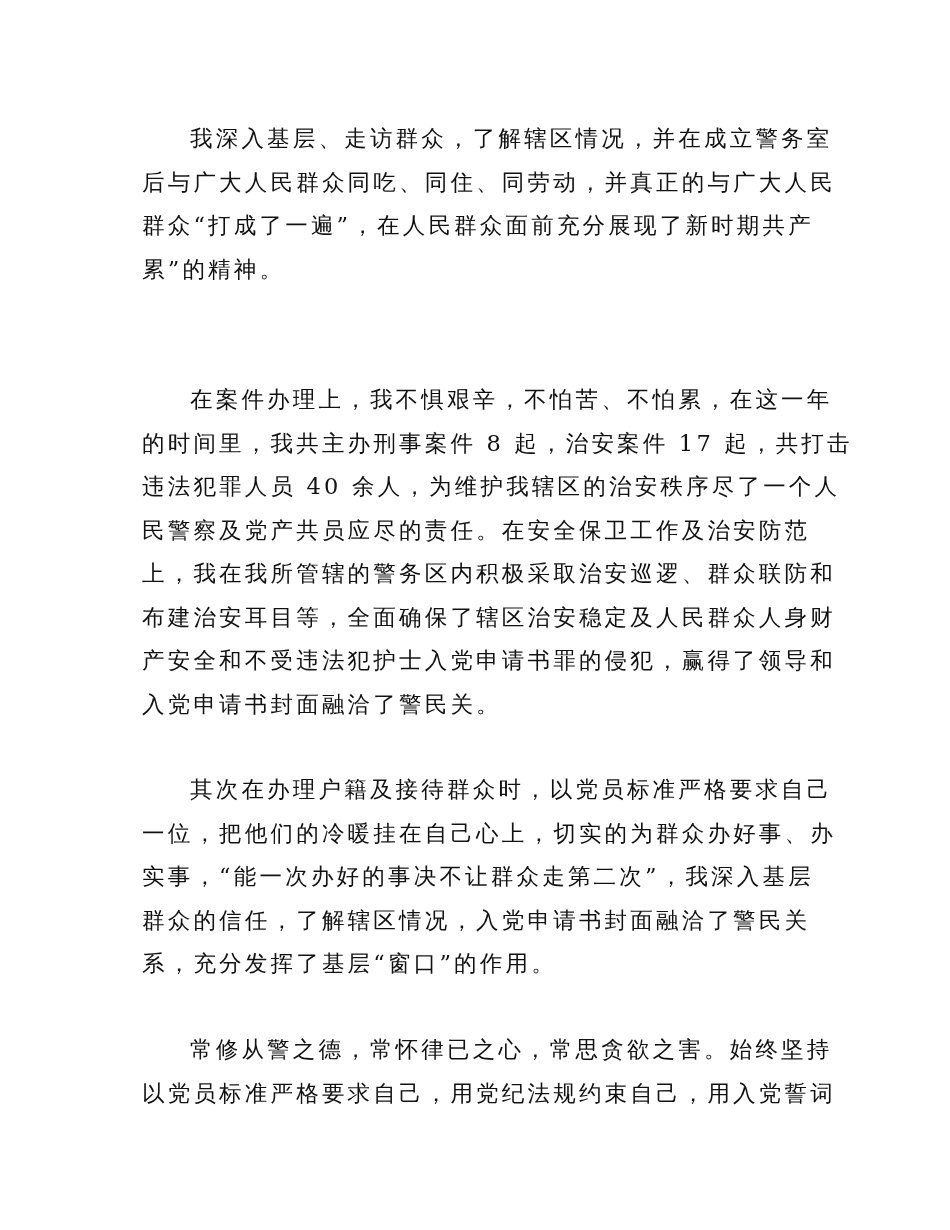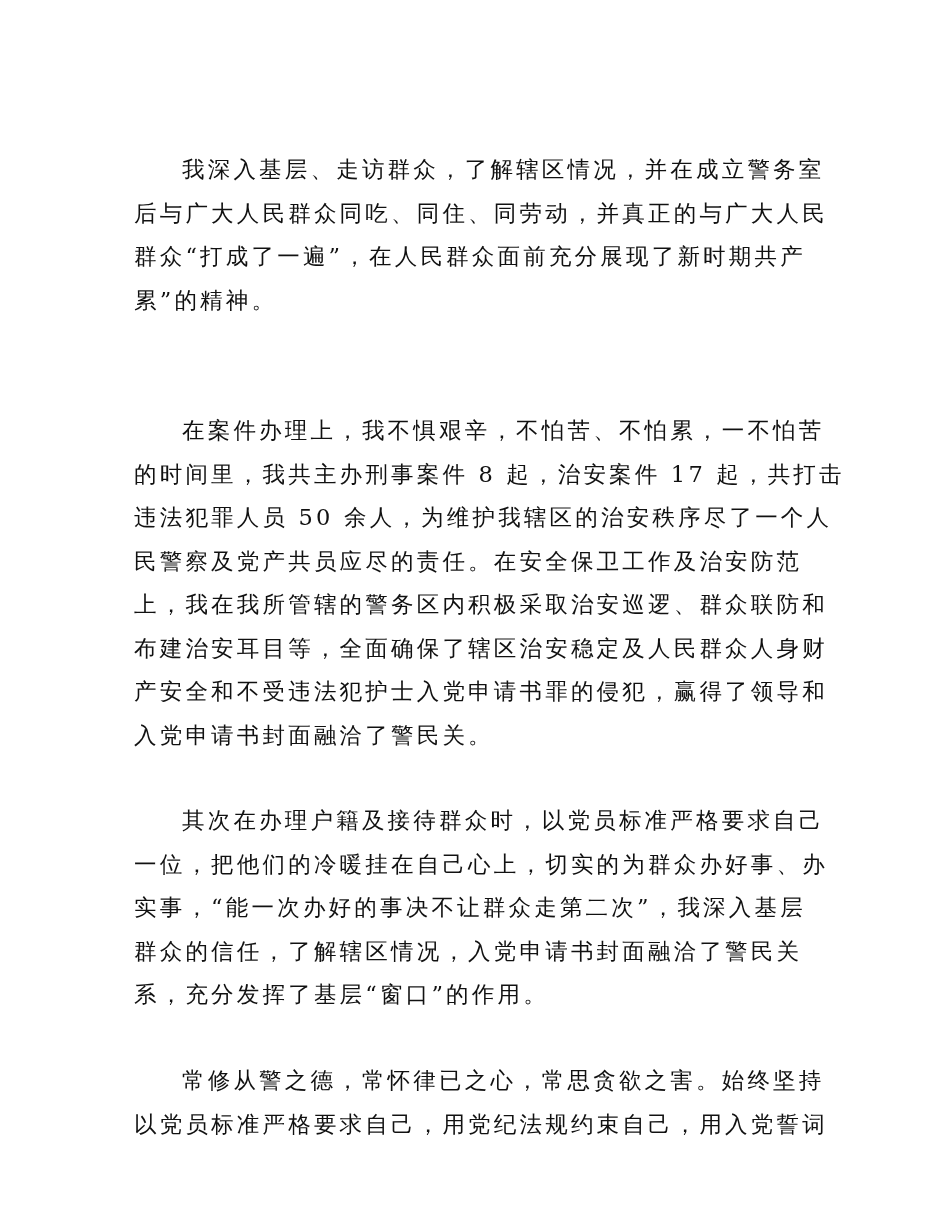--- a/index.html
+++ b/index.html
@@ -18,23 +18,22 @@
     .page {
       position: absolute;
       left: 0;
       top: 0;
       width: 950px;
       height: 1230px;
       background: #ffffff;
     }
     .paragraph {
       position: absolute;
-      left: 134px;
+      left: 142px;
       width: 680px;
-      margin-top: 31px;
     }
     .line {
       display: block;
       height: 43.5px;
       line-height: 43.5px;
       font-size: 22.5px;
       letter-spacing: 3.2px;
       white-space: nowrap;
       overflow: visible;
     }
@@ -48,23 +47,23 @@
 <div class="page">
 
   <div class="paragraph" style="top:117px;">
     <span class="line indent">我深入基层、走访群众，了解辖区情况，并在成立警务室</span>
     <span class="line">后与广大人民群众同吃、同住、同劳动，并真正的与广大人民</span>
     <span class="line">群众“打成了一遍”，在人民群众面前充分展现了新时期共产</span>
     <span class="line">累”的精神。</span>
   </div>
 
   <div class="paragraph" style="top:378px;">
-    <span class="line indent">在案件办理上，我不惧艰辛，不怕苦、不怕累，一不怕苦</span>
+    <span class="line indent">在案件办理上，我不惧艰辛，不怕苦、不怕累，在这一年</span>
     <span class="line">的时间里，我共主办刑事案件 8 起，治安案件 17 起，共打击</span>
-    <span class="line">违法犯罪人员 50 余人，为维护我辖区的治安秩序尽了一个人</span>
+    <span class="line">违法犯罪人员 40 余人，为维护我辖区的治安秩序尽了一个人</span>
     <span class="line">民警察及党产共员应尽的责任。在安全保卫工作及治安防范</span>
     <span class="line">上，我在我所管辖的警务区内积极采取治安巡逻、群众联防和</span>
     <span class="line">布建治安耳目等，全面确保了辖区治安稳定及人民群众人身财</span>
     <span class="line">产安全和不受违法犯护士入党申请书罪的侵犯，赢得了领导和</span>
     <span class="line">入党申请书封面融洽了警民关。</span>
   </div>
 
   <div class="paragraph" style="top:768px;">
     <span class="line indent">其次在办理户籍及接待群众时，以党员标准严格要求自己</span>
     <span class="line">一位，把他们的冷暖挂在自己心上，切实的为群众办好事、办</span>

